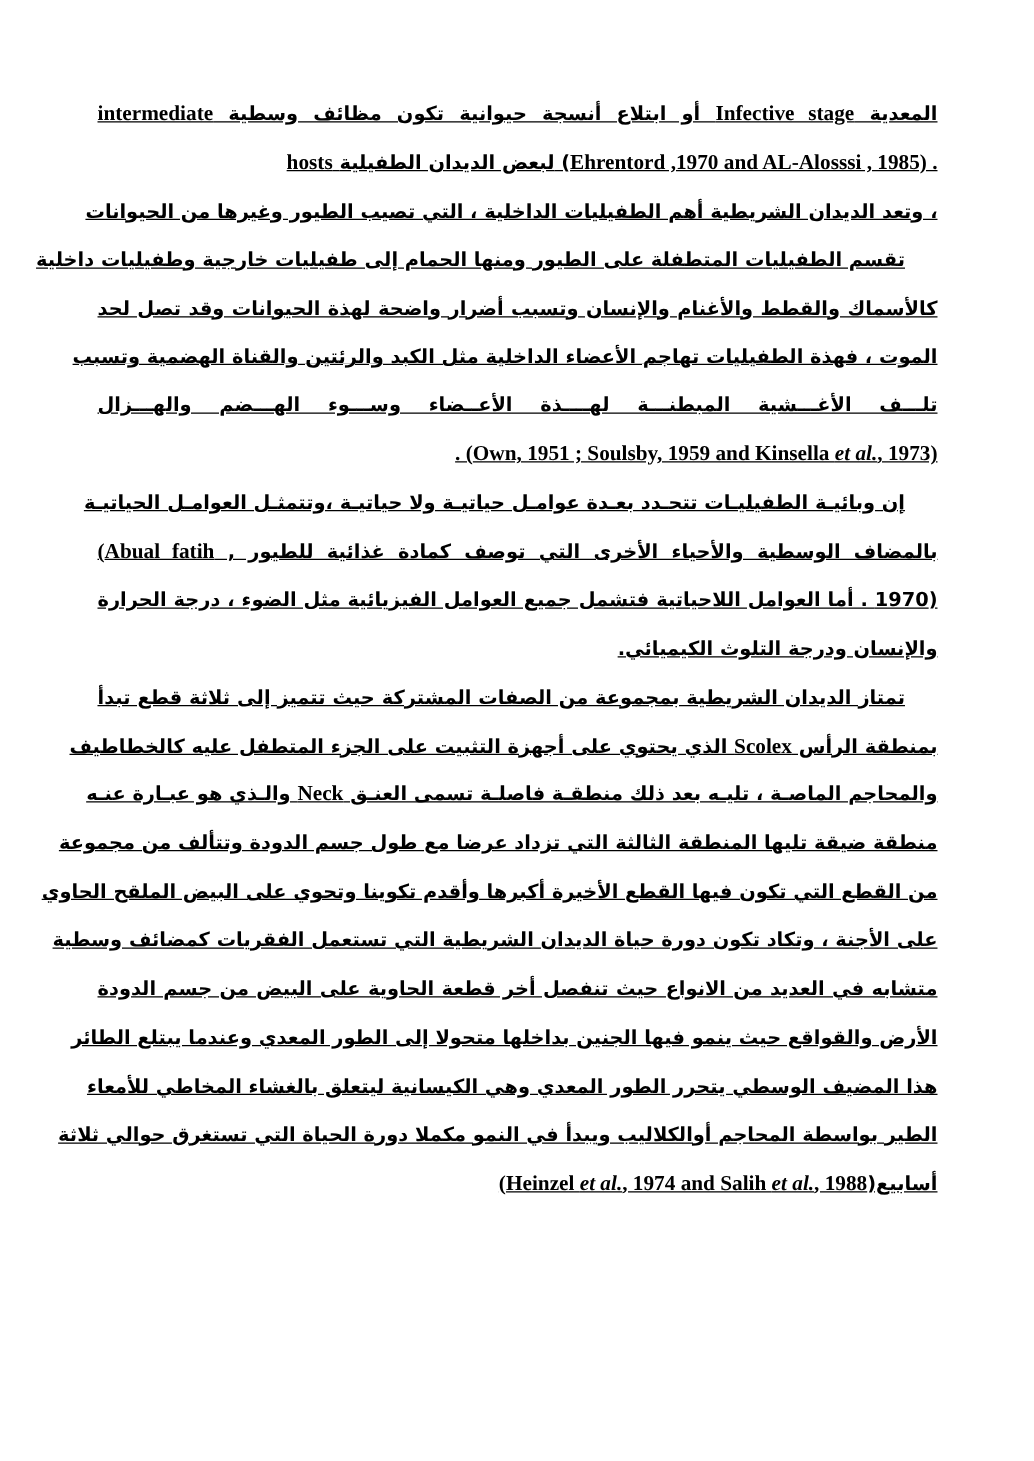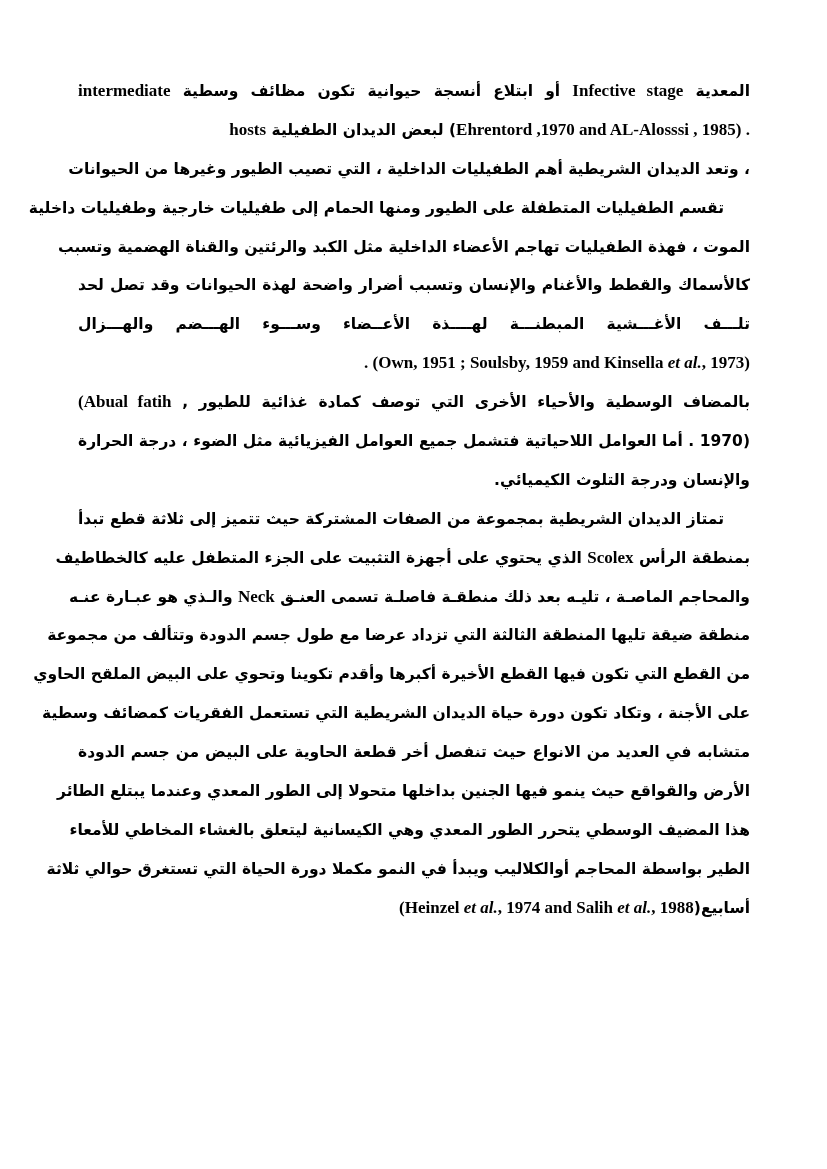--- a/index.html
+++ b/index.html
@@ -16,20 +16,21 @@
     }
     .line {
       height: 38.9px;
       line-height: 38.9px;
       font-size: 15.5px;
       white-space: nowrap;
       text-align: justify;
       text-align-last: justify;
       unicode-bidi: plaintext;
       overflow: visible;
+      text-decoration: underline;
     }
     .line.last { text-align-last: right; }
     .line.indent { padding-right: 26px; }
     .latin {
       font-family: "Liberation Serif", serif;
       font-weight: bold;
       font-size: 17px;
     }
     .latin i { font-style: italic; }
   </style>
@@ -39,27 +40,28 @@
 <div class="page">
 
   <div>
     <div class="line">المعدية <span class="latin">Infective stage</span> أو ابتلاع أنسجة حيوانية تكون مظائف وسطية <span class="latin">intermediate</span></div>
     <div class="line last"><span class="latin">hosts</span> لبعض الديدان الطفيلية (<span class="latin">Ehrentord ,1970 and AL-Alosssi , 1985) .</span></div>
   </div>
 
   <div>
     <div class="line">، وتعد الديدان الشريطية أهم الطفيليات الداخلية ، التي تصيب الطيور وغيرها من الحيوانات</div>
     <div class="line indent">تقسم الطفيليات المتطفلة على الطيور ومنها الحمام إلى طفيليات خارجية وطفيليات داخلية</div>
+    <div class="line">كالأسماك والقطط والأغنام والإنسان وتسبب أضرار واضحة لهذة الحيوانات وقد تصل لحد</div>
     <div class="line">الموت ، فهذة الطفيليات تهاجم الأعضاء الداخلية مثل الكبد والرئتين والقناة الهضمية وتسبب</div>
-    <div class="line">كالأسماك والقطط والأغنام والإنسان وتسبب أضرار واضحة لهذة الحيوانات وقد تصل لحد</div>
     <div class="line">تلـــف الأغـــشية المبطنـــة لهــــذة الأعــضاء وســـوء الهـــضم والهـــزال</div>
     <div class="line last latin">. (<span class="latin">Own, 1951 ; Soulsby, 1959 and Kinsella <i>et al.</i>, 1973)</span></div>
   </div>
 
   <div>
+    <div class="line indent">إن وبائيـة الطفيليـات تتحـدد بعـدة عوامـل حياتيـة ولا حياتيـة ،وتتمثـل العوامـل الحياتيـة</div>
     <div class="line">بالمضاف الوسطية والأحياء الأخرى التي توصف كمادة غذائية للطيور , <span class="latin">Abual fatih)</span></div>
     <div class="line">(1970 . أما العوامل اللاحياتية فتشمل جميع العوامل الفيزيائية مثل الضوء ، درجة الحرارة</div>
     <div class="line last">والإنسان ودرجة التلوث الكيميائي.</div>
   </div>
 
   <div>
     <div class="line indent">تمتاز الديدان الشريطية بمجموعة من الصفات المشتركة حيث تتميز إلى ثلاثة قطع تبدأ</div>
     <div class="line">بمنطقة الرأس <span class="latin">Scolex</span> الذي يحتوي على أجهزة التثبيت على الجزء المتطفل عليه كالخطاطيف</div>
     <div class="line">والمحاجم الماصـة ، تليـه بعد ذلك منطقـة فاصلـة تسمى العنـق <span class="latin">Neck</span> والـذي هو عبـارة عنـه</div>
     <div class="line">منطقة ضيقة تليها المنطقة الثالثة التي تزداد عرضا مع طول جسم الدودة وتتألف من مجموعة</div>

